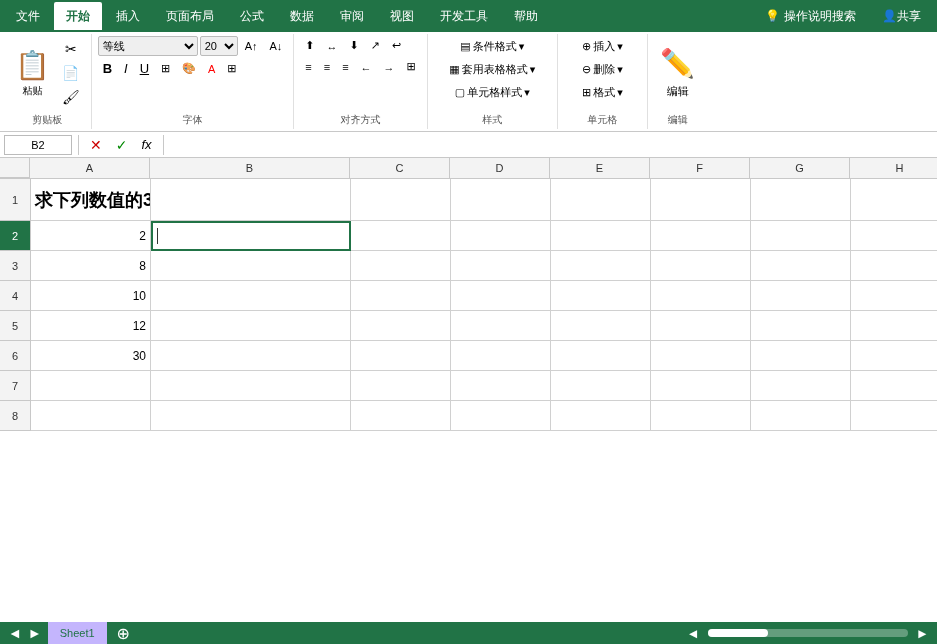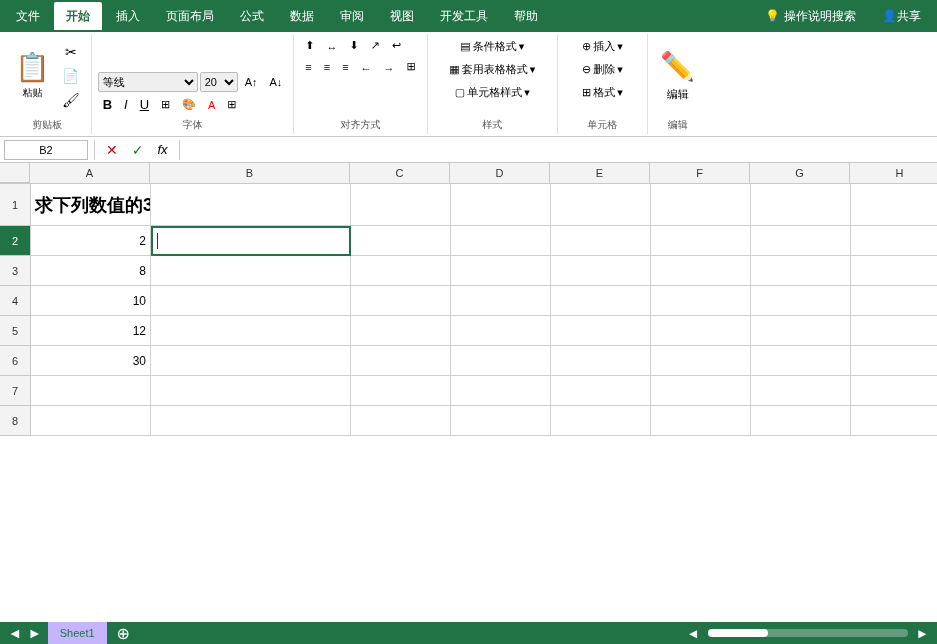--- a/index.html
+++ b/index.html
@@ -20,21 +20,21 @@
     .toolbar-group-label { font-size: 10px; color: #555; margin-top: auto; padding-top: 2px; }
     .toolbar-top { display: flex; align-items: center; gap: 2px; flex: 1; }
     .btn { background: transparent; border: 1px solid transparent; cursor: pointer; border-radius: 2px; padding: 2px 4px; font-size: 11px; display: flex; align-items: center; justify-content: center; gap: 2px; }
     .btn-large { flex-direction: column; font-size: 10px; min-width: 40px; padding: 2px 4px; height: 66px; }
 
     .font-selector { width: 100px; height: 20px; font-size: 11px; border: 1px solid #bbb; border-radius: 2px; }
     .size-selector { width: 38px; height: 20px; font-size: 11px; border: 1px solid #bbb; border-radius: 2px; }
 
     
     .formula-bar { display: flex; align-items: center; height: 26px; border-bottom: 1px solid #c8c8c8; background: #fff; padding: 0 4px; gap: 4px; }
-    .cell-ref-box { width: 84px; height: 20px; border: 1px solid #bbb; font-size: 11px; text-align: center; display: flex; align-items: center; justify-content: center; background: #fff; }
+    .cell-ref-box { width: 68px; height: 20px; border: 1px solid #bbb; font-size: 11px; text-align: center; display: flex; align-items: center; justify-content: center; background: #fff; }
     .formula-bar-sep { width: 1px; background: #c8c8c8; height: 20px; margin: 0 2px; }
     .formula-icons { display: flex; gap: 4px; align-items: center; }
     .formula-input { flex: 1; height: 20px; border: none; outline: none; font-size: 12px; padding: 0 4px; }
 
     
     .spreadsheet { display: flex; flex-direction: column; overflow: hidden; }
     .col-header-row { display: flex; background: #f3f3f3; border-bottom: 1px solid #c8c8c8; }
     .corner-cell { width: 30px; min-width: 30px; height: 20px; background: #f3f3f3; border-right: 1px solid #c8c8c8; border-bottom: 1px solid #c8c8c8; }
     .col-header { display: flex; align-items: center; justify-content: center; height: 20px; background: #f3f3f3; border-right: 1px solid #c8c8c8; font-size: 11px; color: #333; font-weight: normal; cursor: pointer; }
 
@@ -88,21 +88,21 @@
         <button class="btn" style="font-size:14px;">✂</button>
         <button class="btn" style="font-size:14px;">📄</button>
         <button class="btn" style="font-size:14px;">🖌</button>
       </div>
     </div>
     <div class="toolbar-group-label">剪贴板</div>
   </div>
 
   <div class="toolbar-group" style="min-width:160px;">
     <div style="display:flex;flex-direction:column;gap:2px;flex:1;width:100%;">
-      <div style="display:flex;gap:2px;align-items:center;margin-top:36px;">
+      <div style="display:flex;gap:2px;align-items:center;">
         <select class="font-selector">
           <option>等线</option>
         </select>
         <select class="size-selector">
           <option>20</option>
         </select>
         <button class="btn">A↑</button>
         <button class="btn">A↓</button>
       </div>
       <div style="display:flex;gap:2px;align-items:center;">

